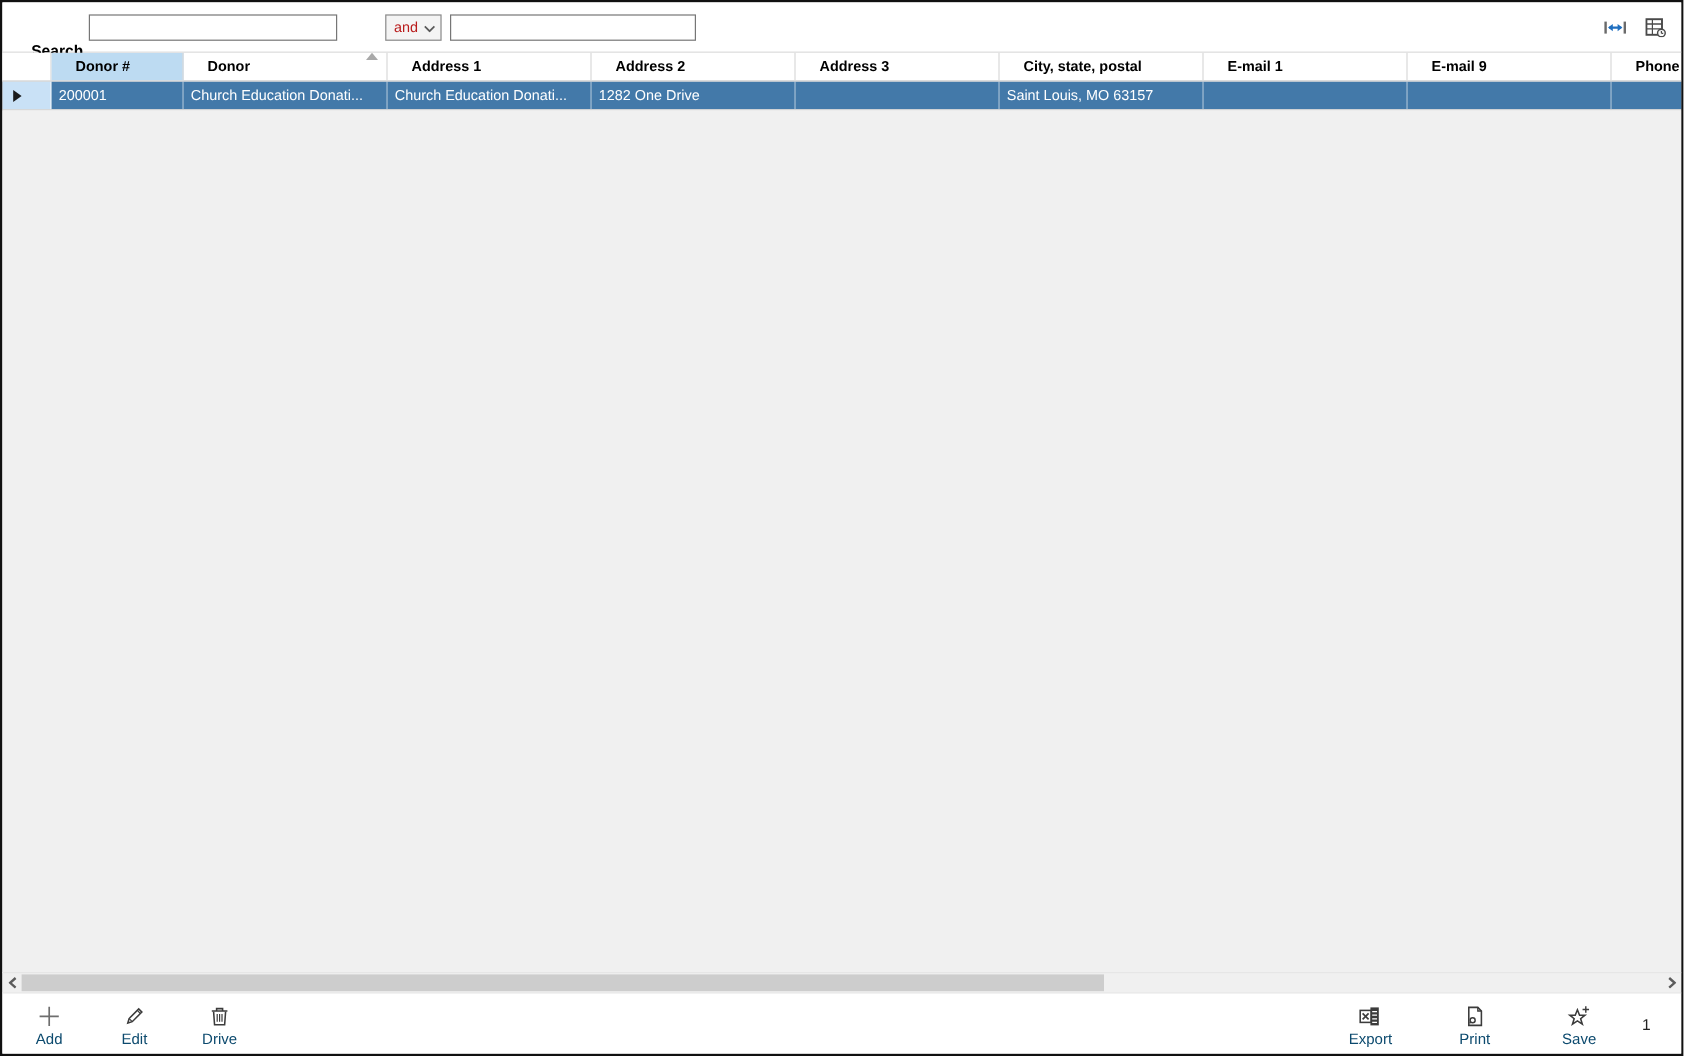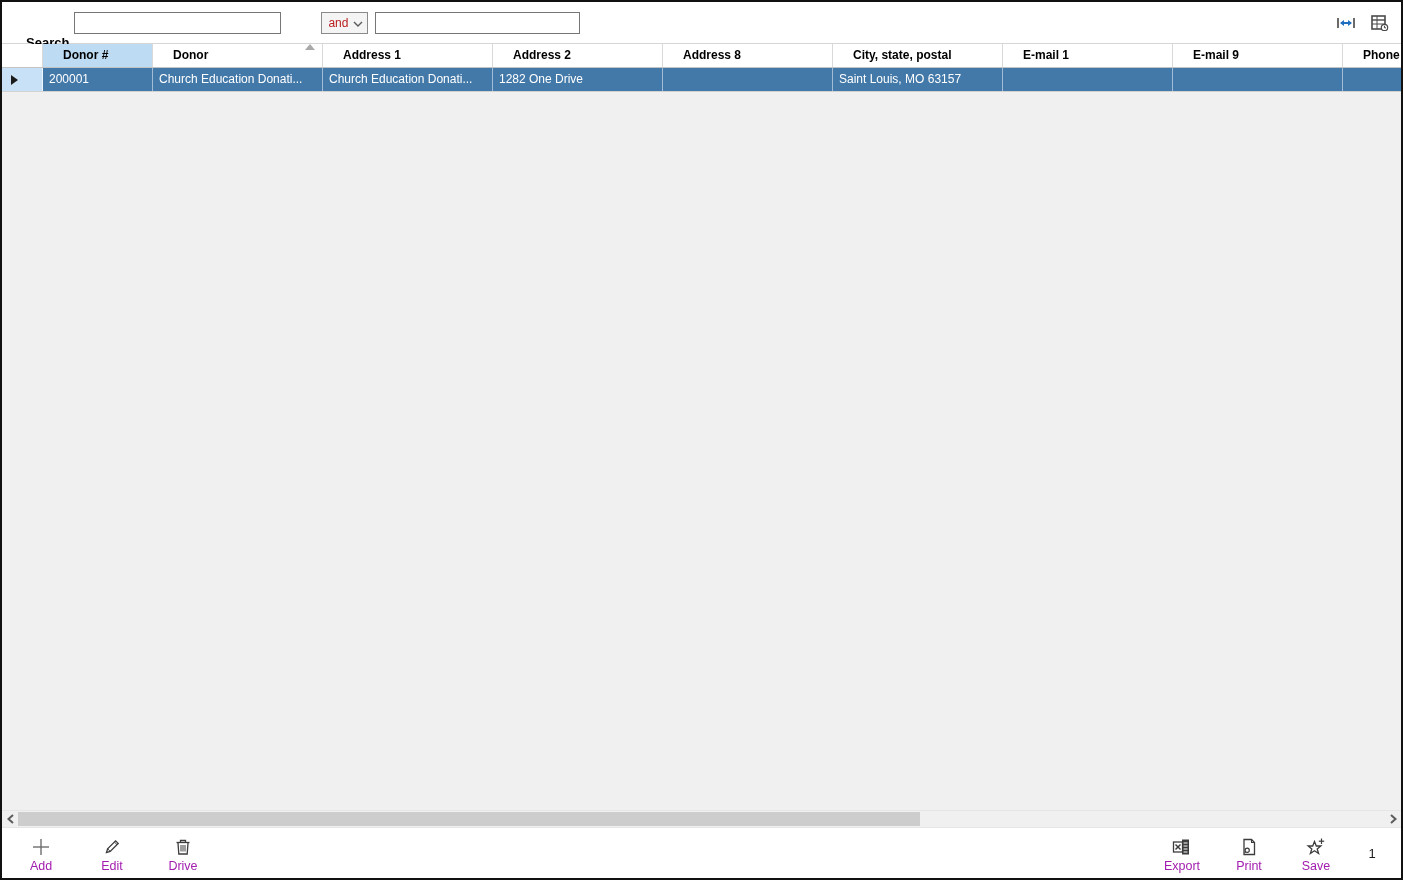--- a/index.html
+++ b/index.html
@@ -101,24 +101,24 @@
   .toolbar{
     height:50px; flex:0 0 50px; background:#fff;
     display:flex; align-items:center;
   }
   .tb-btn{
     width:66px; height:46px; margin-top:2px;
     display:flex; flex-direction:column; align-items:center; justify-content:center;
     gap:3px; cursor:pointer; background:transparent; border:none;
   }
   .tb-btn .tb-ic{ height:21px; display:flex; align-items:flex-end; justify-content:center; }
-  .tb-btn .tb-label{ font-size:12.5px; color:#a21caf; line-height:13px; }
+  .tb-btn .tb-label{ font-size:12.5px; color:#0c4a6e; line-height:13px; }
   .tb-left{ display:flex; margin-left:6px; gap:5px; }
   .tb-spacer{ flex:1; }
-  .tb-right{ display:flex; gap:1px; }
+  .tb-right{ display:flex; gap:21px; }
   .record-count{
     width:46px; text-align:center; font-size:13px; color:#222; margin-right:6px;
   }
 </style>
 </head>
 <body>
 
 <div class="window">
 
   <div class="search-bar">
@@ -167,21 +167,21 @@
       <span class="htext">Donor</span>
       <span class="sort-asc"></span>
     </div>
     <div class="hcell">
       <span class="htext">Address 1</span>
     </div>
     <div class="hcell">
       <span class="htext">Address 2</span>
     </div>
     <div class="hcell">
-      <span class="htext">Address 8</span>
+      <span class="htext">Address 3</span>
     </div>
     <div class="hcell">
       <span class="htext">City, state, postal</span>
     </div>
     <div class="hcell">
       <span class="htext">E-mail 1</span>
     </div>
     <div class="hcell">
       <span class="htext">E-mail 9</span>
     </div>

